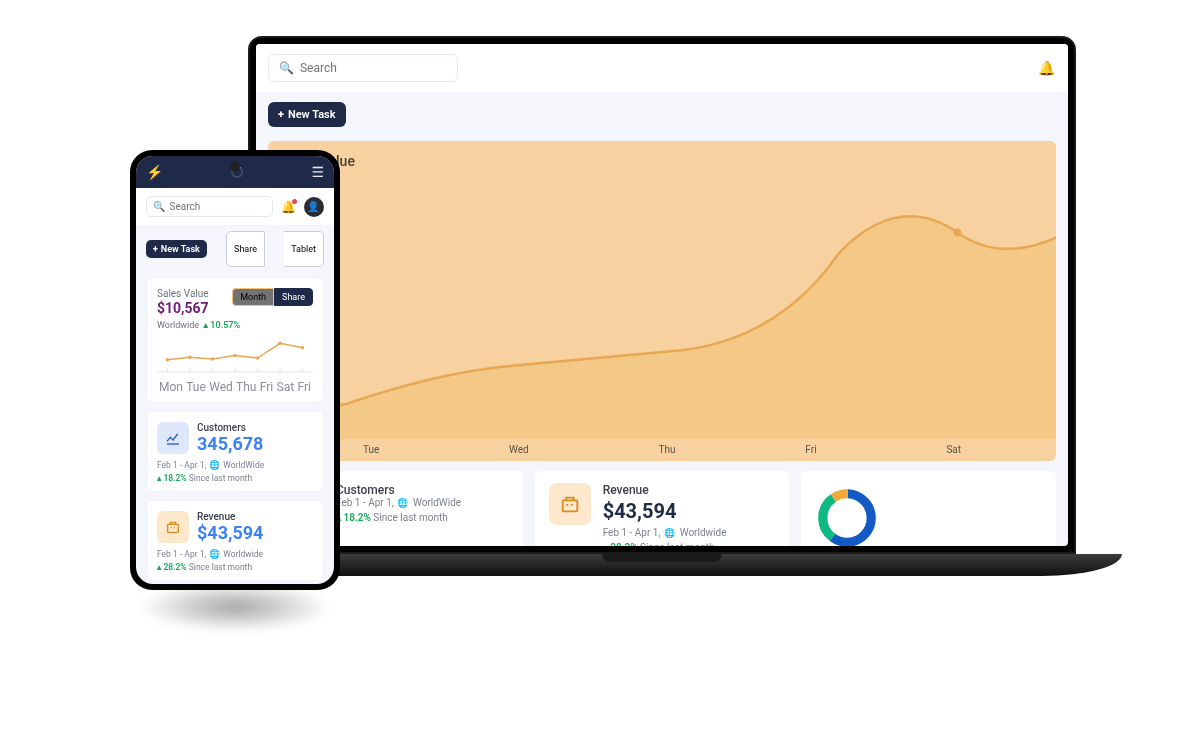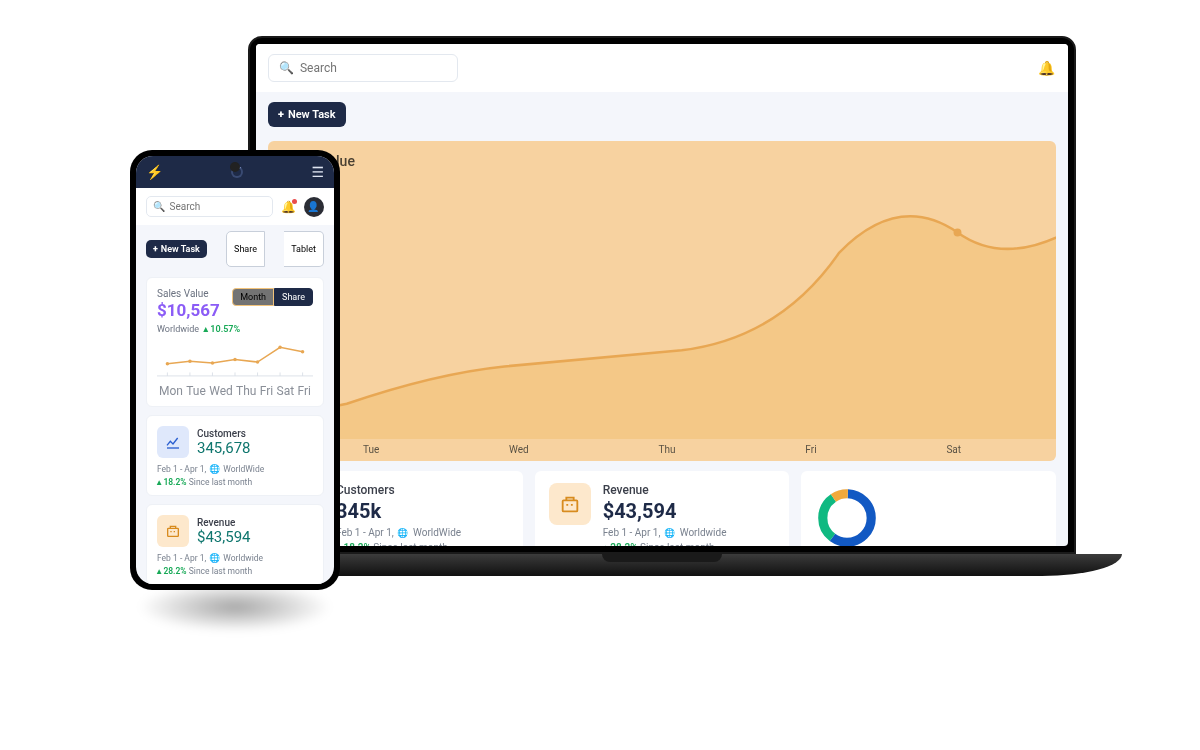--- a/index.html
+++ b/index.html
@@ -62,32 +62,32 @@
   .avatar { width:20px; height:20px; border-radius:50%; background:#2b2d35; display:flex; align-items:center; justify-content:center; color:#fff; font-size:10px; }
 
   .p-toolbar { padding:6px 10px; display:flex; align-items:center; gap:6px; }
   .p-newtask { background:#1e2a47; color:#fff; border:none; border-radius:5px; padding:4px 7px; font-size:9px; font-weight:600; display:inline-flex; align-items:center; gap:3px; }
   .pillbtn { margin-left:auto; border:1px solid #c8cfda; background:#fff; border-radius:5px 0 0 5px; padding:12px 7px; font-size:9px; cursor:pointer; }
   .pillbtn.r { border-radius:0 5px 5px 0; border-left:none; }
 
   .p-card { margin:4px 10px 8px; background:#fff; border:1px solid #eef1f6; border-radius:6px; padding:10px 10px 8px; }
   .p-sales .topline { display:flex; justify-content:space-between; align-items:flex-start; }
   .p-sales-title { font-size:10px; color:#6b7280; }
-  .p-sales-val { font-size:17px; font-weight:700; color:#8b5cf6; margin-top:1px; }
+  .p-sales-val { font-size:14px; font-weight:700; color:#701a75; margin-top:1px; }
   .toggle { display:flex; }
   .toggle button { font-size:9px; padding:3px 7px; border:1px solid #d0d6e0; background:#fff; cursor:pointer; }
   .toggle button:first-child { border-radius:4px 0 0 4px; background:#737373; border-color:#f2c37a; }
   .toggle button:last-child  { border-radius:0 4px 4px 0; background:#1e2a47; color:#fff; border-color:#1e2a47; }
   .p-yest { font-size:9px; margin-top:4px; color:#6b7280; }
   .mini-x { display:flex; justify-content:space-between; font-size:12px; color:#8a8f98; margin-top:2px; padding:0 2px; }
 
   .p-stat .row1 { display:flex; gap:8px; align-items:center; }
   .p-ic { width:32px; height:32px; border-radius:6px; display:flex; align-items:center; justify-content:center; font-size:15px; flex-shrink:0; }
   .p-stat-label { font-size:10px; color:#3b3f4a; font-weight:500; }
-  .p-stat-val { font-size:15px; font-weight:400; color:#0f766e; }
+  .p-stat-val { font-size:18px; font-weight:700; color:#3b82f6; }
   .p-meta { font-size:8.5px; color:#7a828f; margin-top:6px; display:flex; align-items:center; gap:3px; }
   .p-delta { font-size:8.5px; margin-top:3px; }
 
   .p-donut { margin:4px 10px; display:flex; justify-content:center; }
   .p-donut svg { width:80px; height:44px; }
 
   
   .phone-shadow { position:absolute; left:138px; top:582px; width:194px; height:50px; background:radial-gradient(ellipse at center, rgba(0,0,0,0.35), rgba(0,0,0,0) 70%); filter:blur(4px); z-index:1; }
 </style>
 </head>
@@ -130,21 +130,20 @@
 
         <div class="l-card">
           <div class="ic-box ic-blue">
             <svg width="22" height="22" viewBox="0 0 24 24" fill="none" stroke="currentColor" stroke-width="2">
                 <path d="M3 17l5-6 4 4 7-9"></path>
                 <path d="M3 21h18"></path>
               </svg>
           </div>
           <div class="card-body">
             <div class="card-label">Customers</div>
-            <div class="card-value">345k</div>
             <div class="card-meta">
               <span>Feb 1 - Apr 1,</span>
               <span class="globe">🌐</span>
               <span>WorldWide</span>
             </div>
             <div class="card-delta">
               <span class="up">▴ <span>18.2%</span></span>
               <span style="color:#7a828f;">Since last month</span>
             </div>
           </div>

